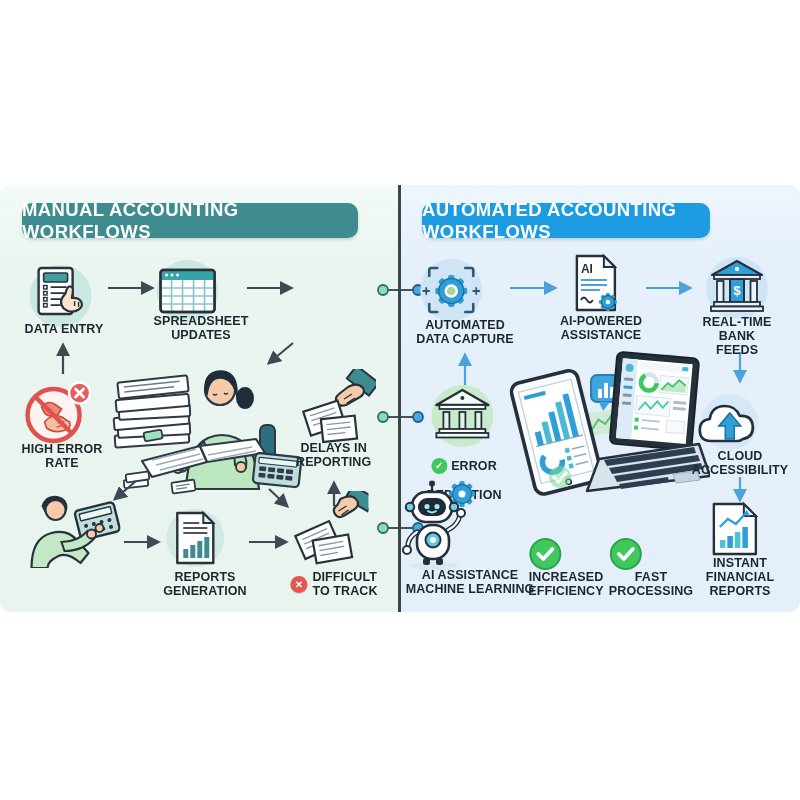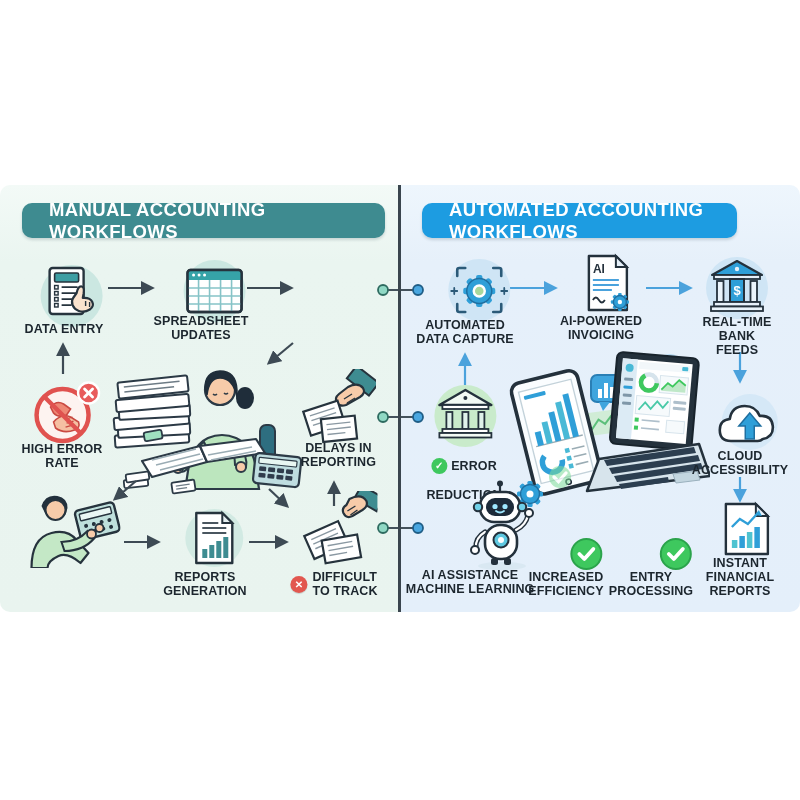--- a/index.html
+++ b/index.html
@@ -4,25 +4,25 @@
 <style>
   html,body{margin:0;padding:0;background:#ffffff;}
   .canvas{position:relative;width:800px;height:800px;background:#ffffff;overflow:hidden;
           font-family:"Liberation Sans",sans-serif;}
   .band{position:absolute;left:0;top:185px;width:800px;height:427px;border-radius:10px;overflow:hidden;}
   .panel{position:absolute;top:0;height:427px;}
   .panel-manual{left:0;width:400px;background:linear-gradient(180deg,#f3faf7 0%,#eaf5f0 18%,#e9f4ef 100%);}
   .panel-automated{left:400px;width:400px;background:linear-gradient(180deg,#eef6fd 0%,#e6f0fa 18%,#e4effa 100%);}
   .divider{position:absolute;left:398px;top:0;width:3px;height:427px;background:#3a454e;z-index:4;}
   .pill{position:absolute;top:18px;height:35px;border-radius:10px;display:flex;align-items:center;justify-content:center;
-        color:#ffffff;font-weight:bold;font-size:18.5px;letter-spacing:.4px;z-index:5;box-shadow:0 2px 3px rgba(30,60,70,.18);padding-left:27px;}
+        color:#ffffff;font-weight:bold;font-size:18.5px;letter-spacing:.4px;z-index:5;box-shadow:0 2px 3px rgba(30,60,70,.18);}
   .pill-manual{left:22px;width:336px;background:#3e8b90;}
   .pill-automated{left:422px;width:288px;background:#1d9ce1;}
   .flow{position:absolute;left:0;top:0;z-index:2;pointer-events:none;}
-  .node{position:absolute;transform:translateX(-50%);display:flex;flex-direction:column;align-items:flex-end;z-index:3;}
+  .node{position:absolute;transform:translateX(-50%);display:flex;flex-direction:column;align-items:flex-start;z-index:3;}
   .label{font-weight:bold;font-size:12.5px;line-height:14px;color:#1c262e;text-align:center;white-space:pre-line;letter-spacing:.1px;}
   .label-row{display:flex;align-items:center;gap:5px;}
   .line1{display:flex;align-items:center;justify-content:center;gap:4px;}
   .badge-x{width:17px;height:17px;border-radius:50%;background:#e2574f;color:#fff;font-size:10px;font-weight:bold;
            display:flex;align-items:center;justify-content:center;flex:0 0 auto;box-shadow:0 1px 1px rgba(0,0,0,.15);}
   .badge-check{width:16px;height:16px;border-radius:50%;background:#3ec85e;color:#fff;font-size:10px;font-weight:bold;
            display:flex;align-items:center;justify-content:center;flex:0 0 auto;}
   .scene{position:absolute;z-index:1;}
 </style>
 </head>
@@ -466,21 +466,21 @@
               <rect x="-1.8" y="-9" width="3.6" height="18" rx="1"></rect>
               <rect x="-1.8" y="-9" width="3.6" height="18" rx="1" transform="rotate(45)"></rect>
               <rect x="-1.8" y="-9" width="3.6" height="18" rx="1" transform="rotate(90)"></rect>
               <rect x="-1.8" y="-9" width="3.6" height="18" rx="1" transform="rotate(135)"></rect>
             </g>
         <circle r="6.5" fill="#2f9fd8" stroke="#1f6fa0" stroke-width="1.4"></circle>
         <circle r="2.2" fill="#fff"></circle>
       </g>
     </svg>
     <div class="label" style="margin-top:-6px">AI-POWERED
-INVOICING</div>
+ASSISTANCE</div>
   </div>
 
   <div class="node" style="left:737px;top:68px">
     <svg width="70" height="70" viewBox="0 0 70 70">
       <circle cx="35" cy="35" r="31" fill="#cfe5f5"></circle>
       <path d="M35 8 L60 22 H10 Z" fill="#2f9fd8" stroke="#24313c" stroke-width="2.2" stroke-linejoin="round"></path>
       <circle cx="35" cy="16" r="2.2" fill="#e7f1fa"></circle>
       <rect x="12" y="22" width="46" height="4" fill="#e7f1fa" stroke="#24313c" stroke-width="1.8"></rect>
       <rect x="15" y="28" width="6.5" height="21" fill="#eaf4fb" stroke="#24313c" stroke-width="1.8"></rect>
       <rect x="48.5" y="28" width="6.5" height="21" fill="#eaf4fb" stroke="#24313c" stroke-width="1.8"></rect>
@@ -569,21 +569,21 @@
     </svg>
     <div class="label" style="margin-top:-1px">INCREASED
 EFFICIENCY</div>
   </div>
 
   <div class="node" style="left:651px;top:352px">
     <svg width="34" height="34" viewBox="0 0 34 34">
       <circle cx="17" cy="17" r="15" fill="#3ec85e" stroke="#2ba34b" stroke-width="2"></circle>
       <polyline points="10,17 15,22 24,12" stroke="#fff" stroke-width="3.8" fill="none" stroke-linecap="round" stroke-linejoin="round"></polyline>
     </svg>
-    <div class="label" style="margin-top:-1px">ENTRY
+    <div class="label" style="margin-top:-1px">FAST
 PROCESSING</div>
   </div>
 
   <div class="node" style="left:740px;top:315px">
     <svg width="56" height="58" viewBox="0 0 56 58">
       <path d="M8 4 h30 l12 12 v38 h-42 z" fill="#fff" stroke="#24313c" stroke-width="2.4" stroke-linejoin="round"></path>
       <path d="M38 4 l12 12 h-12 z" fill="#e7f1fa" stroke="#24313c" stroke-width="2"></path>
       <g>
         <rect x="14" y="40" width="5.5" height="8" fill="#4fc3d0"></rect>
         <rect x="21.5" y="36" width="5.5" height="12" fill="#2f9fd8"></rect>

